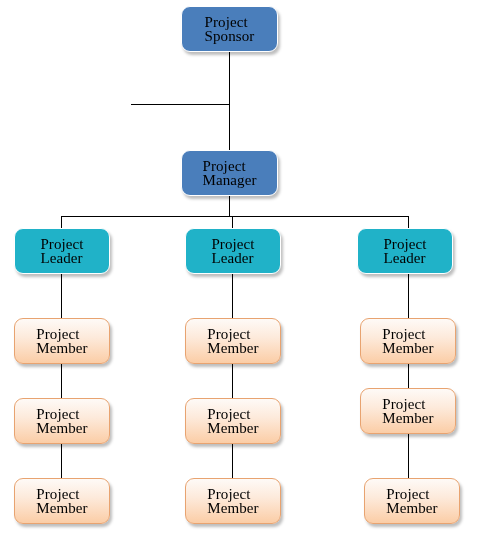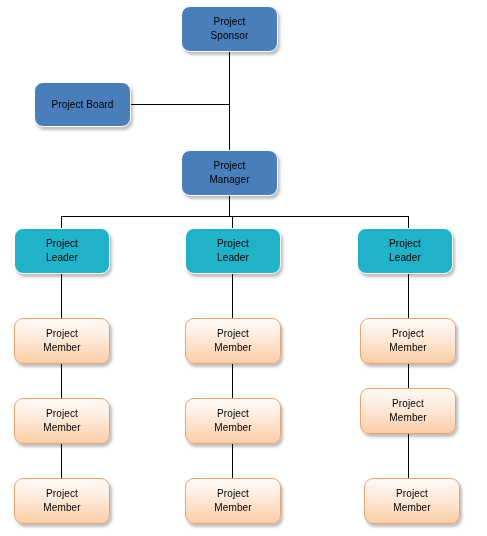--- a/index.html
+++ b/index.html
@@ -27,28 +27,28 @@
   .conn-v { width: 1px; }
   .conn-h { height: 1px; }
 
   
   .node {
     position: absolute;
     box-sizing: border-box;
     display: flex;
     align-items: center;
     justify-content: center;
-    text-align: center;
     border-radius: 9px;
-    font-size: 10px;
+    font-size: 15px;
     line-height: 14px;
     color: #000000;
     white-space: pre-line;
     letter-spacing: 0.1px;
     box-shadow: 2px 3px 3px rgba(0,0,0,0.26);
+    font-family: Liberation Serif, serif;
   }
 
   
   .node--blue {
     background: #4a7ebb;
     border: 1.5px solid #ffffff;
     color: #000000;
   }
 
   
@@ -88,21 +88,20 @@
   <div class="conn conn-v" style="left:232px; top:364px; height:34px;"></div>
   <div class="conn conn-v" style="left:232px; top:444px; height:34px;"></div>
 
   <div class="conn conn-v" style="left:408px; top:274px; height:44px;"></div>
   <div class="conn conn-v" style="left:408px; top:364px; height:24px;"></div>
   <div class="conn conn-v" style="left:408px; top:434px; height:44px;"></div>
 
   <div class="node node--blue" style="left:181px; top:6px; width:97px; height:46px;">Project
 Sponsor</div>
 
-  <div class="node node--blue" style="left:34px; top:82px; width:97px; height:45px;">Project Board</div>
 
   <div class="node node--blue" style="left:181px; top:150px; width:97px; height:46px;">Project
 Manager</div>
 
   <div class="node node--teal" style="left:14px; top:228px; width:96px; height:46px;">Project
 Leader</div>
 
   <div class="node node--teal" style="left:185px; top:228px; width:96px; height:46px;">Project
 Leader</div>
 

